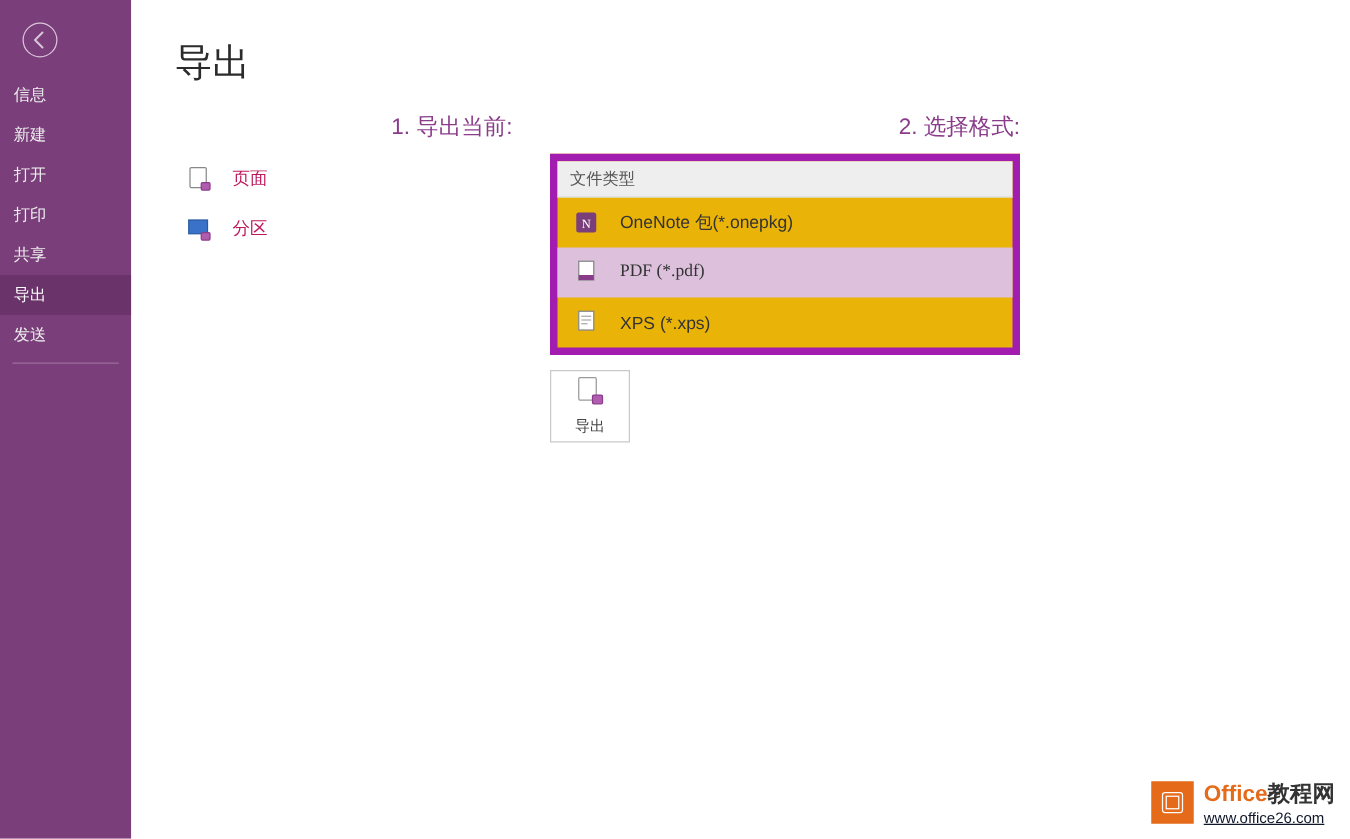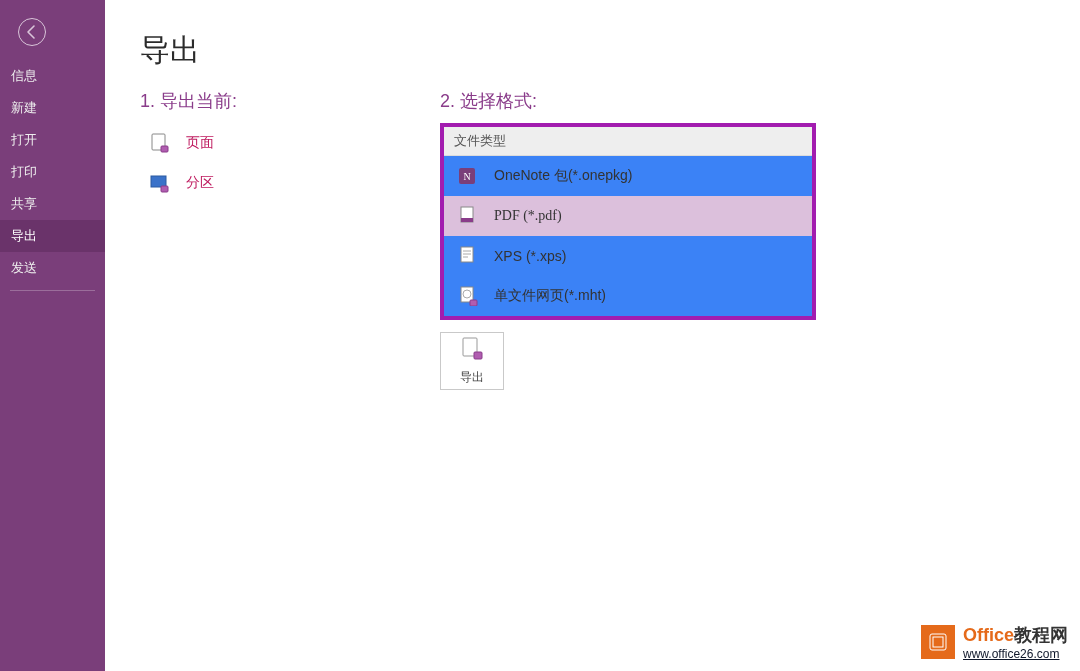--- a/index.html
+++ b/index.html
@@ -62,33 +62,34 @@
       color: #2b2b2b;
       margin-bottom: 18px;
     }
     .columns { display: flex; gap: 30px; }
     .col-left { width: 270px; }
     .col-right { width: 376px; }
     .step-title {
       font-size: 18px;
       color: #8a3c8a;
       margin-bottom: 10px;
+      text-align: right;
     }
     .export-scope-item {
       display: flex;
       align-items: center;
       gap: 14px;
       padding: 8px 10px 8px 8px;
       font-size: 14px;
       color: #be185d;
       cursor: pointer;
     }
     .export-scope-item.active { background: #e6d0e6; }
     .icon-box { width: 24px; height: 24px; display: flex; align-items: center; justify-content: center; }
-    .format-box { border: 4px solid #a21caf; background: #3b82f6; }
+    .format-box { border: 6px solid #a21caf; background: #eab308; }
     .format-header {
       background: #eee;
       padding: 5px 10px;
       font-size: 13px;
       color: #555;
       border-bottom: 1px solid #dcdcdc;
     }
     .format-item {
       display: flex;
       align-items: center;
@@ -225,30 +226,20 @@
             <svg width="20" height="20" viewBox="0 0 20 20">
               <rect x="3" y="1" width="12" height="15" fill="#fff" stroke="#888"></rect>
               <line x1="5" y1="5" x2="13" y2="5" stroke="#aaa"></line>
               <line x1="5" y1="8" x2="13" y2="8" stroke="#aaa"></line>
               <line x1="5" y1="11" x2="10" y2="11" stroke="#aaa"></line>
             </svg>
           </span>
           <span>XPS (*.xps)</span>
         </div>
 
-        <div class="format-item">
-          <span class="icon-box">
-            <svg width="20" height="20" viewBox="0 0 20 20">
-              <rect x="3" y="1" width="12" height="15" fill="#fff" stroke="#888"></rect>
-              <circle cx="9" cy="8" r="4" fill="none" stroke="#aaa"></circle>
-              <rect x="12" y="14" width="7" height="6" rx="1" fill="#b05db0" stroke="#8a3c8a"></rect>
-            </svg>
-          </span>
-          <span>单文件网页(*.mht)</span>
-        </div>
       </div>
 
       <div class="export-button">
         <span>
           <svg width="26" height="26" viewBox="0 0 26 26">
             <rect x="4" y="2" width="14" height="18" rx="1" fill="#fff" stroke="#999"></rect>
             <rect x="15" y="16" width="8" height="7" rx="1" fill="#b05db0" stroke="#8a3c8a"></rect>
           </svg>
         </span>
         <span>导出</span>

